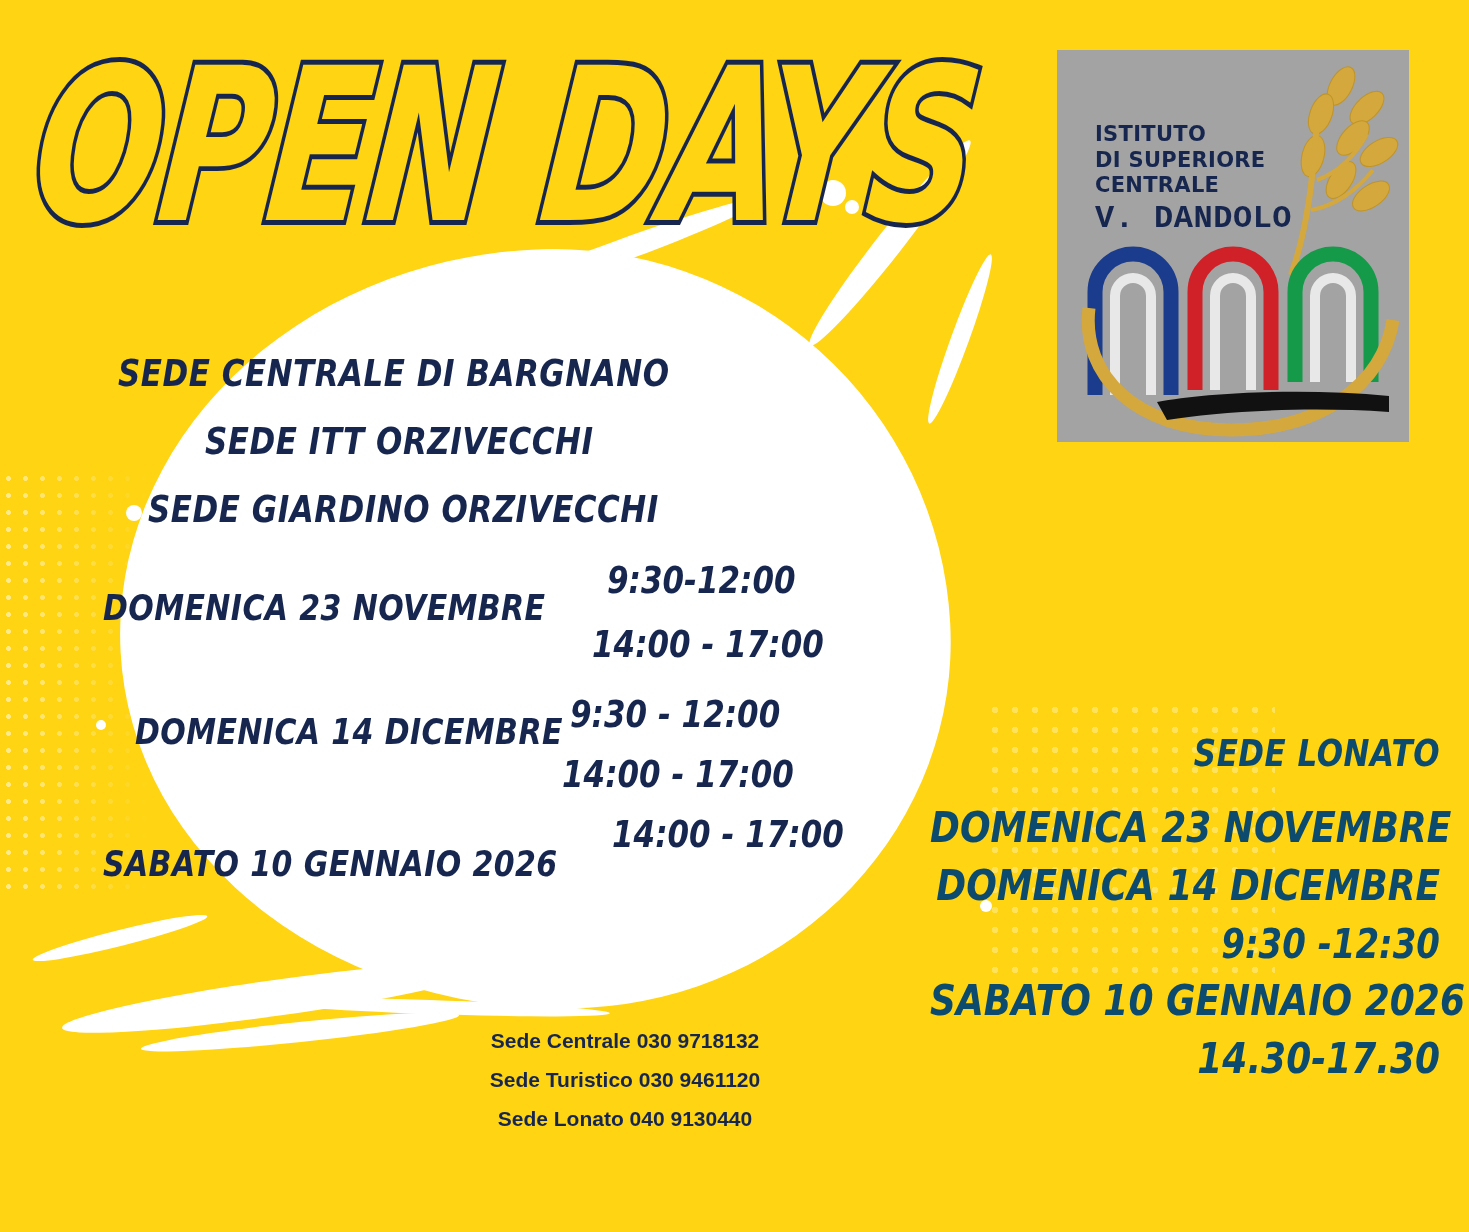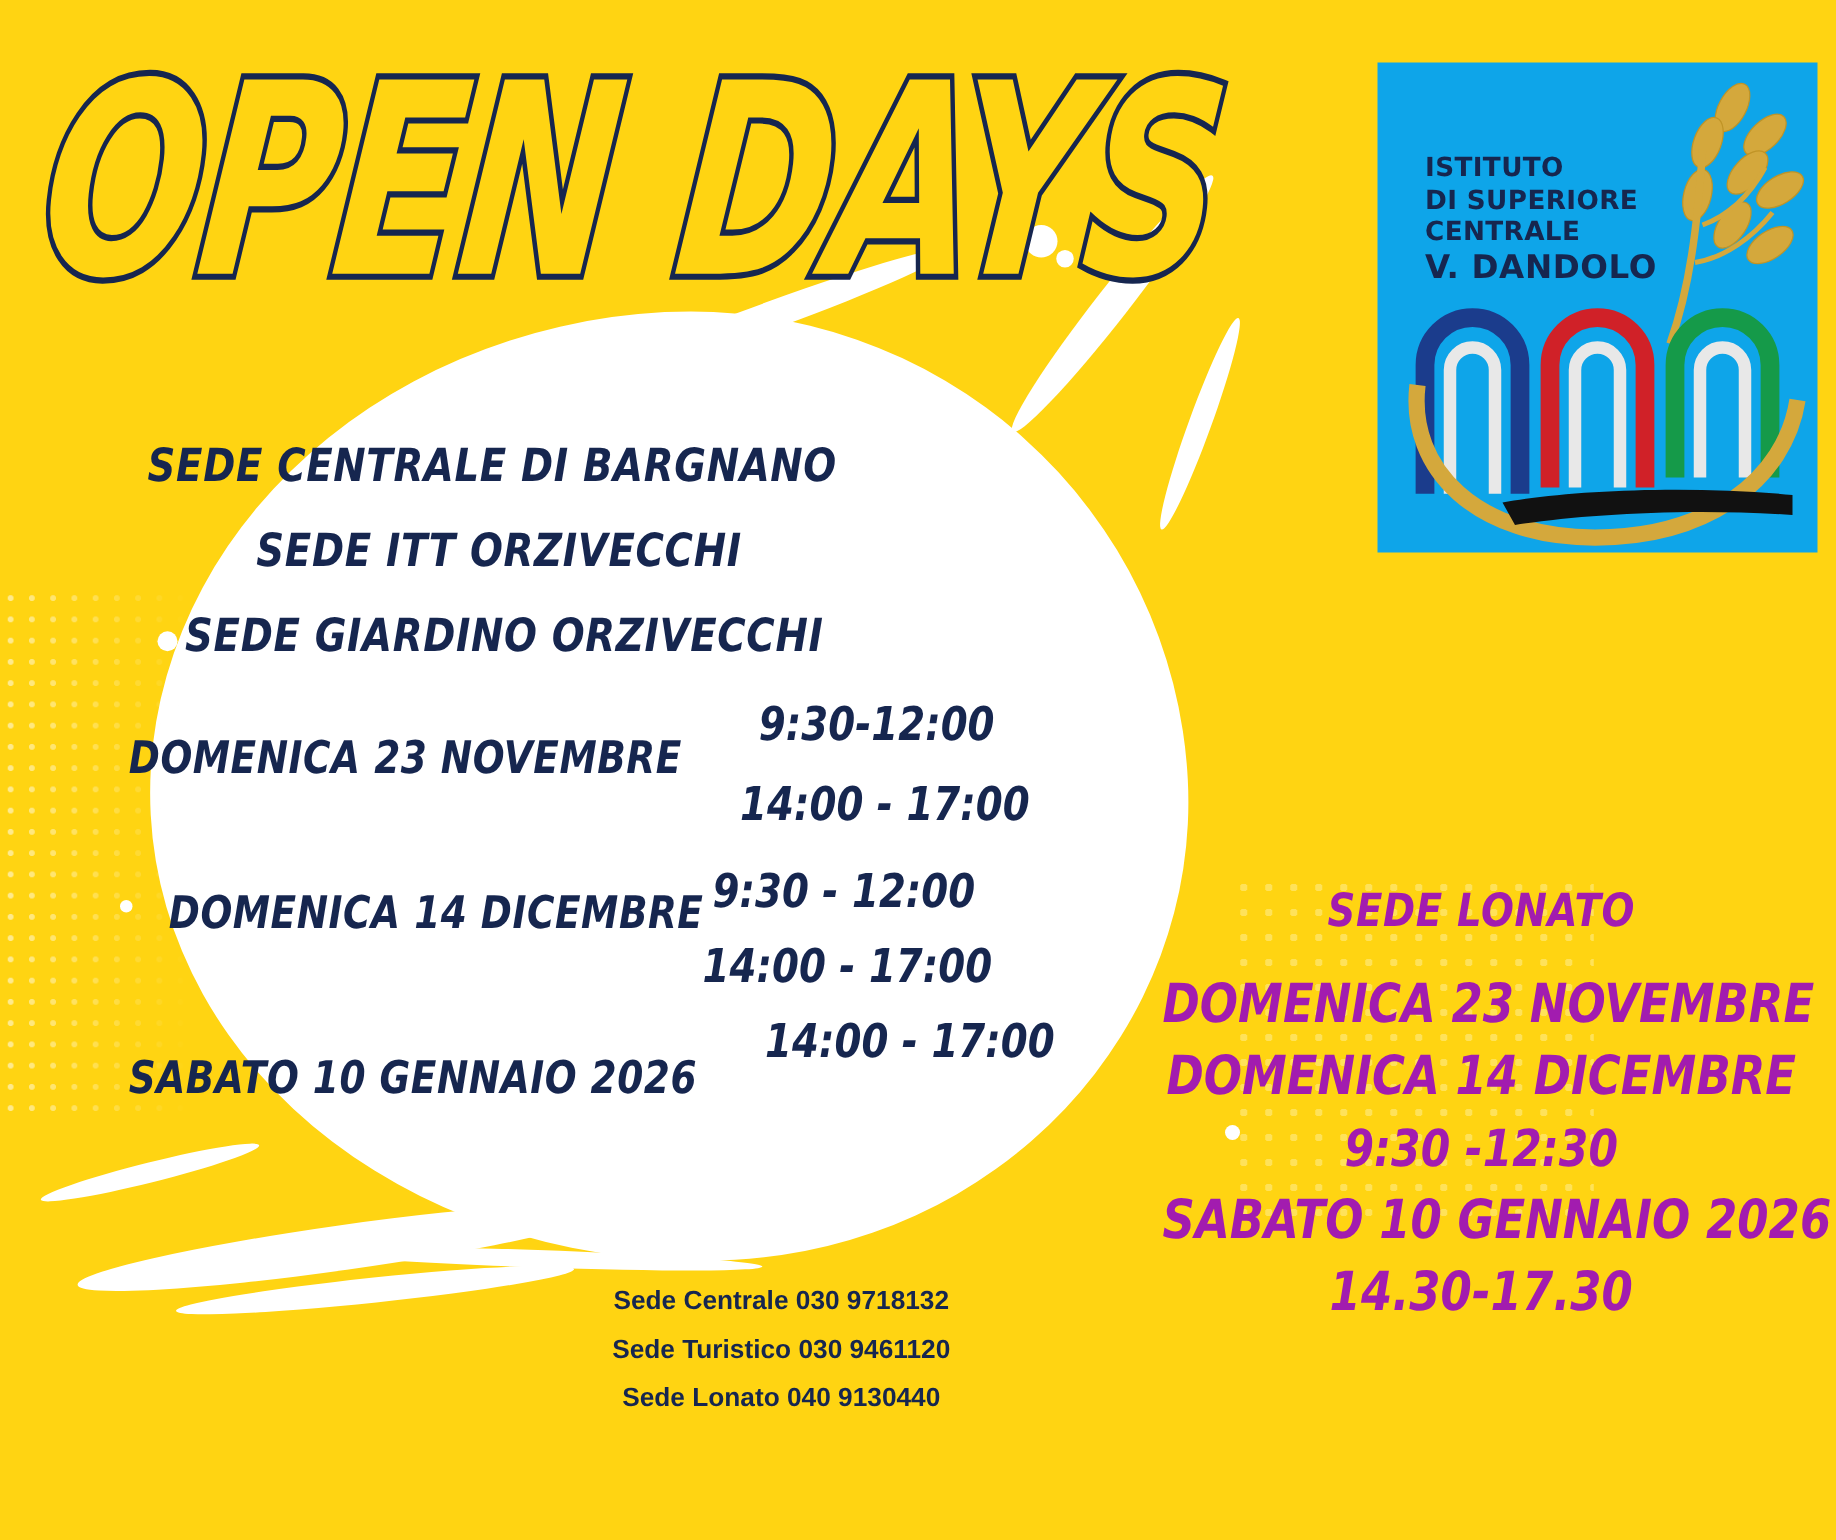--- a/index.html
+++ b/index.html
@@ -103,40 +103,41 @@
     -webkit-text-stroke: 7px #16264F;
     paint-order: stroke fill;
     transform: skewX(-6deg) scaleY(1.42);
     transform-origin: left top;
     white-space: nowrap;
   }
 
   
   .logo-box {
     position: absolute;
-    left: 1102px;
+    left: 1057px;
     top: 50px;
     width: 352px;
     height: 392px;
-    background: #0ea5e9;
+    background: #a3a3a3;
   }
   .logo-text {
     position: absolute;
     left: 38px;
     top: 72px;
     font-family: "DejaVu Sans", sans-serif;
     font-weight: bold;
     font-size: 21px;
     line-height: 1.22;
     color: #16264F;
     letter-spacing: .3px;
   }
   .logo-text .big {
-    font-size: 26px;
+    font-size: 32px;
     letter-spacing: .5px;
+    font-family: Liberation Mono, monospace;
   }
   .wheat {
     position: absolute;
     right: 8px;
     top: 10px;
     width: 180px;
     height: 220px;
   }
   .arches { position: absolute; left: 26px; top: 190px; width: 300px; height: 160px; }
   .swoosh { position: absolute; left: 14px; top: 230px; width: 330px; height: 160px; }
@@ -185,24 +186,24 @@
   .t-1 { left: 607px; top: 558px; font-size: 31px; }
   .t-2 { left: 592px; top: 622px; font-size: 31px; }
   .t-3 { left: 570px; top: 692px; font-size: 31px; }
   .t-4 { left: 562px; top: 752px; font-size: 31px; }
   .t-5 { left: 612px; top: 812px; font-size: 31px; }
 
   
   .right-col {
     position: absolute;
     left: 930px;
-    top: 708px;
+    top: 732px;
     width: 510px;
-    text-align: center;
-    color: #a21caf;
+    text-align: right;
+    color: #0c4a6e;
     font-family: "DejaVu Sans", sans-serif;
     font-weight: bold;
     font-style: italic;
   }
   .right-col .lonato-head {
     font-size: 31px;
     letter-spacing: .5px;
     transform: scaleY(1.18);
     transform-origin: center top;
     margin-bottom: 36px;

